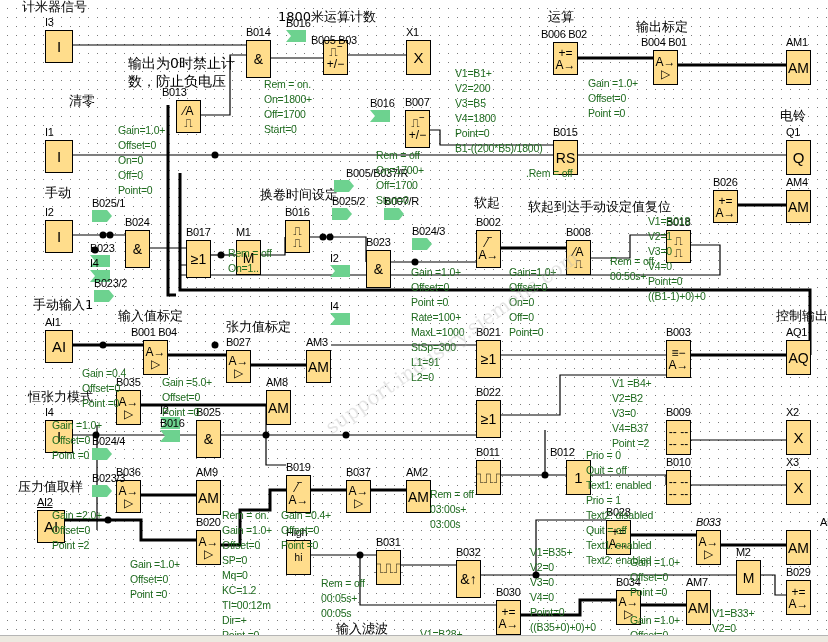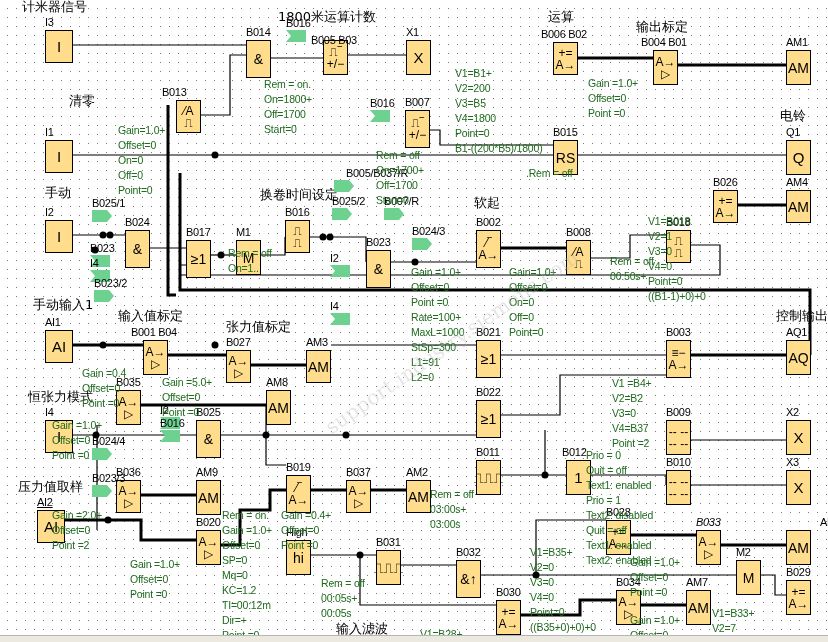--- a/index.html
+++ b/index.html
@@ -274,21 +274,21 @@
       <span class="sym" style="font-size: 15px;">X</span>
     </div>
     <div class="lbl" style="left: 786px; top: 406px;">X2</div>
     <div class="blk" style="left: 476px; top: 460px; width: 25px; height: 35px;">
       <span class="sym">⎍⎍⎍</span>
     </div>
     <div class="lbl" style="left: 476px; top: 446px;">B011</div>
     <div class="blk" style="left: 566px; top: 460px; width: 25px; height: 35px;">
       <span class="sym" style="font-size: 15px;">1</span>
     </div>
-    <div class="lbl" style="left: 562px; top: 446px;">B012</div>
+    <div class="lbl" style="left: 550px; top: 446px;">B012</div>
     <div class="blk" style="left: 666px; top: 470px; width: 25px; height: 35px;">
       <span class="sym" style="font-size: 12px;">-- --
 -- --</span>
     </div>
     <div class="lbl" style="left: 666px; top: 456px;">B010</div>
     <div class="blk" style="left: 786px; top: 470px; width: 25px; height: 35px;">
       <span class="sym" style="font-size: 15px;">X</span>
     </div>
     <div class="lbl" style="left: 786px; top: 456px;">X3</div>
     <div class="blk" style="left: 116px; top: 480px; width: 25px; height: 33px;">
@@ -313,21 +313,21 @@
     <div class="blk" style="left: 406px; top: 480px; width: 25px; height: 33px;">
       <span class="sym" style="font-size: 14px;">AM</span>
     </div>
     <div class="lbl" style="left: 406px; top: 466px;">AM2</div>
     <div class="blk" style="left: 196px; top: 530px; width: 25px; height: 35px;">
       <span class="sym" style="font-size: 12px;">A→
 ▷</span>
     </div>
     <div class="lbl" style="left: 196px; top: 516px;">B020</div>
     <div class="blk" style="left: 286px; top: 540px; width: 25px; height: 35px;">
-      <span class="sym" style="font-size: 14px;">hi</span>
+      <span class="sym" style="font-size: 10px;">hi</span>
     </div>
     <div class="lbl" style="left: 286px; top: 526px;">High</div>
     <div class="blk" style="left: 376px; top: 550px; width: 25px; height: 35px;">
       <span class="sym">⎍⎍⎍</span>
     </div>
     <div class="lbl" style="left: 376px; top: 536px;">B031</div>
     <div class="blk" style="left: 456px; top: 560px; width: 25px; height: 38px;">
       <span class="sym">&amp;↑</span>
     </div>
     <div class="lbl" style="left: 456px; top: 546px;">B032</div>
@@ -365,25 +365,28 @@
     </div>
     <div class="lbl" style="left: 616px; top: 576px;">B034</div>
     <div class="blk" style="left: 686px; top: 590px; width: 25px; height: 35px;">
       <span class="sym" style="font-size: 14px;">AM</span>
     </div>
     <div class="lbl" style="left: 686px; top: 576px;">AM7</div>
     <div class="note" style="left: 22px; top: -2px;">计米器信号</div>
     <div class="note" style="left: 278px; top: 8px;">1800米运算计数</div>
     <div class="note" style="left: 548px; top: 8px;">运算</div>
     <div class="note" style="left: 636px; top: 18px;">输出标定</div>
+    <div class="note big" style="left: 128px; top: 52px;">输出为0时禁止计</div>
+    <div class="note big" style="left: 128px; top: 70px;">数，防止负电压</div>
     <div class="note" style="left: 45px; top: 92px; margin-left: 24px;">清零</div>
     <div class="note" style="left: 780px; top: 107px;">电铃</div>
     <div class="note" style="left: 45px; top: 184px;">手动</div>
     <div class="note" style="left: 260px; top: 186px;">换卷时间设定</div>
     <div class="note" style="left: 474px; top: 194px;">软起</div>
+    <div class="note" style="left: 528px; top: 198px;">软起到达手动设定值复位</div>
     <div class="note" style="left: 33px; top: 296px;">手动输入1</div>
     <div class="note" style="left: 118px; top: 307px;">输入值标定</div>
     <div class="note" style="left: 226px; top: 318px;">张力值标定</div>
     <div class="note" style="left: 776px; top: 307px;">控制输出</div>
     <div class="note" style="left: 28px; top: 388px;">恒张力模式</div>
     <div class="note" style="left: 18px; top: 478px;">压力值取样</div>
     <div class="note" style="left: 336px; top: 620px;">输入滤波</div>
     <div class="flag in" style="left: 286px; top: 30px; width: 20px; height: 12px;"></div>
     <div class="lbl" style="left: 286px; top: 17px;">B016</div>
     <div class="flag in" style="left: 370px; top: 110px; width: 20px; height: 12px;"></div>
@@ -514,17 +517,17 @@
 V4=0
 Point=0
 ((B35+0)+0)+0</div>
     <div class="param" style="left: 420px; top: 627px;">V1=B28+</div>
     <div class="param" style="left: 630px; top: 555px;">Gain =1.0+
 Offset=0
 Point =0</div>
     <div class="param" style="left: 630px; top: 613px;">Gain =1.0+
 Offset=0</div>
     <div class="param" style="left: 712px; top: 606px;">V1=B33+
-V2=7</div>
+V2=0</div>
     <div class="wm" style="left: 300px; top: 330px; transform: rotate(-35deg); font-size: 20px; color: rgba(180, 180, 180, 0.35);">support.industry.siemens.com</div>
   </div>
 
 <div class="statusbar"></div>
 
 </body></html>

